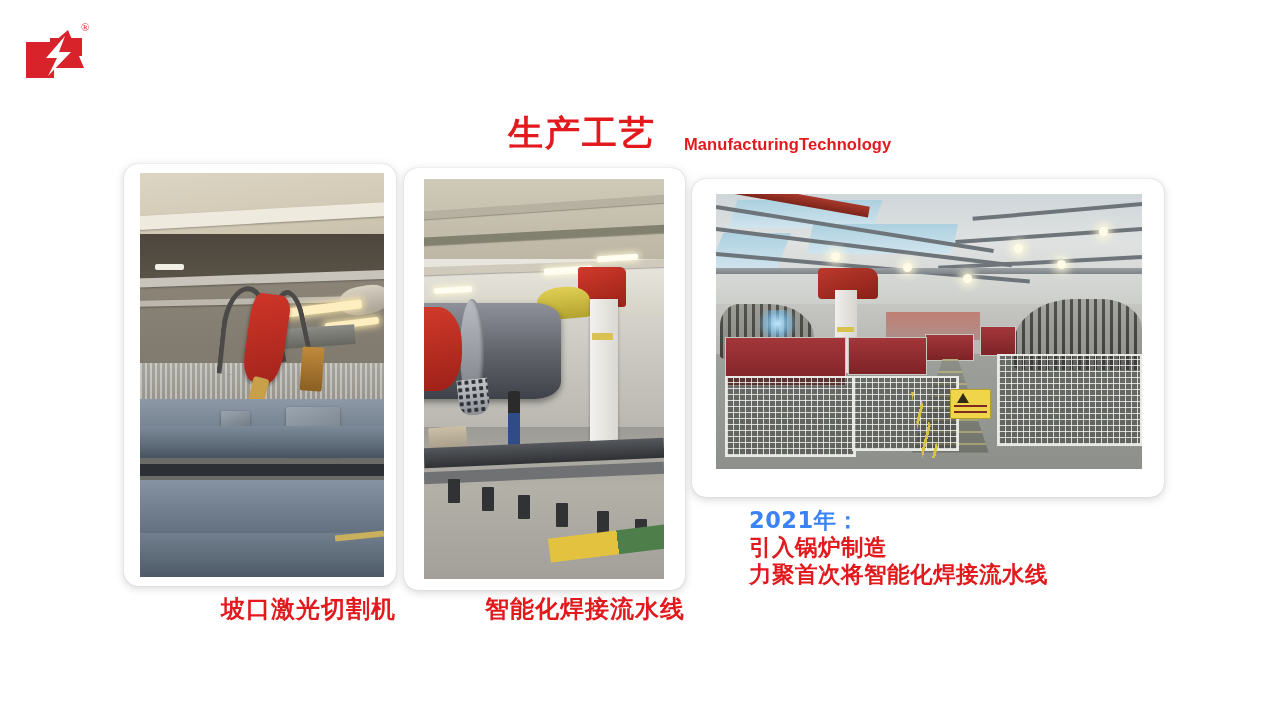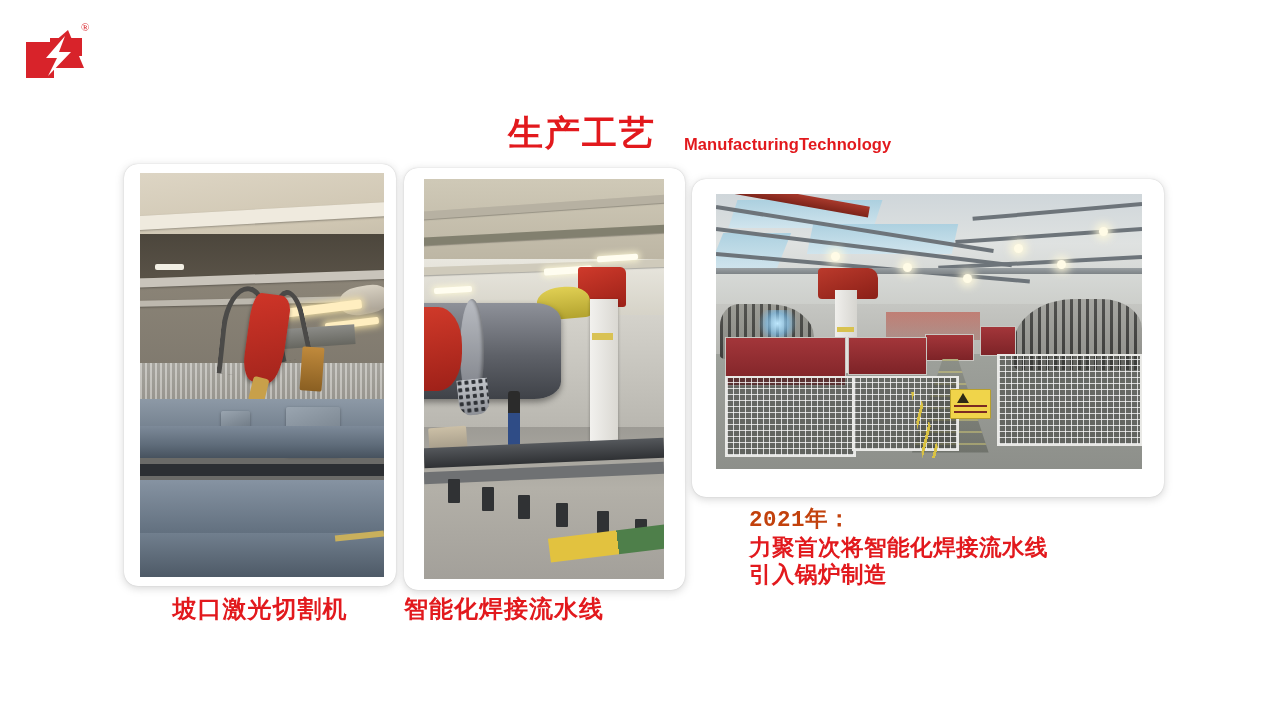--- a/index.html
+++ b/index.html
@@ -421,37 +421,37 @@
   .caption {
     position: absolute;
     color: #e2191d;
     font-weight: bold;
     font-size: 24px;
     line-height: 30px;
     letter-spacing: 1px;
     font-family: "DejaVu Sans", sans-serif;
     white-space: nowrap;
   }
-  .caption-1 { left: 124px; top: 594px; width: 272px; text-align: center; }
-  .caption-2 { left: 404px; top: 594px; width: 281px; text-align: left; }
+  .caption-1 { left: 124px; top: 594px; width: 272px; text-align: right; }
+  .caption-2 { left: 404px; top: 594px; width: 281px; text-align: right; }
 
   
   .note {
     position: absolute;
     left: 749px;
     top: 507px;
     width: 400px;
     font-family: "DejaVu Sans", sans-serif;
     font-weight: bold;
     font-size: 22.5px;
     line-height: 27px;
     letter-spacing: 0.5px;
     white-space: nowrap;
   }
-  .note-year { color: #c2410c; font-family: Liberation Mono, monospace; }
+  .note-year { color: #3b82f6; }
   .note-line { color: #e2191d; }
 </style>
 </head>
 <body>
 
 <div class="logo">
   <svg class="logo-mark" viewBox="0 0 66 52">
     <path d="M2,14 L30,14 L30,50 L2,50 Z" fill="#d8232a"></path>
     <path d="M30,14 L44,2 L60,40 L30,40 Z" fill="#d8232a"></path>
     <path d="M26,10 L58,10 L58,28 L26,28 Z" fill="#d8232a"></path>
@@ -566,15 +566,15 @@
     <div class="p3-ladder"></div>
     <div class="p3-sign">
       <div class="sign-lines"></div>
     </div>
   </div>
 
 </div>
 
 <div class="note">
   <div class="note-year">2021年：</div>
+  <div class="note-line">引入锅炉制造</div>
   <div class="note-line">力聚首次将智能化焊接流水线</div>
-  <div class="note-line">引入锅炉制造</div>
 </div>
 
 </body></html>

